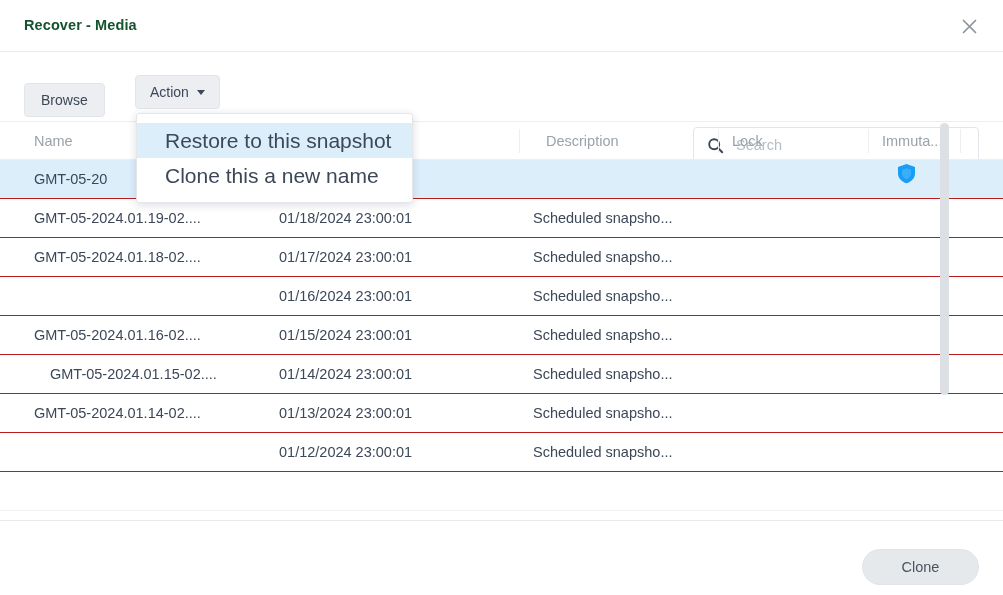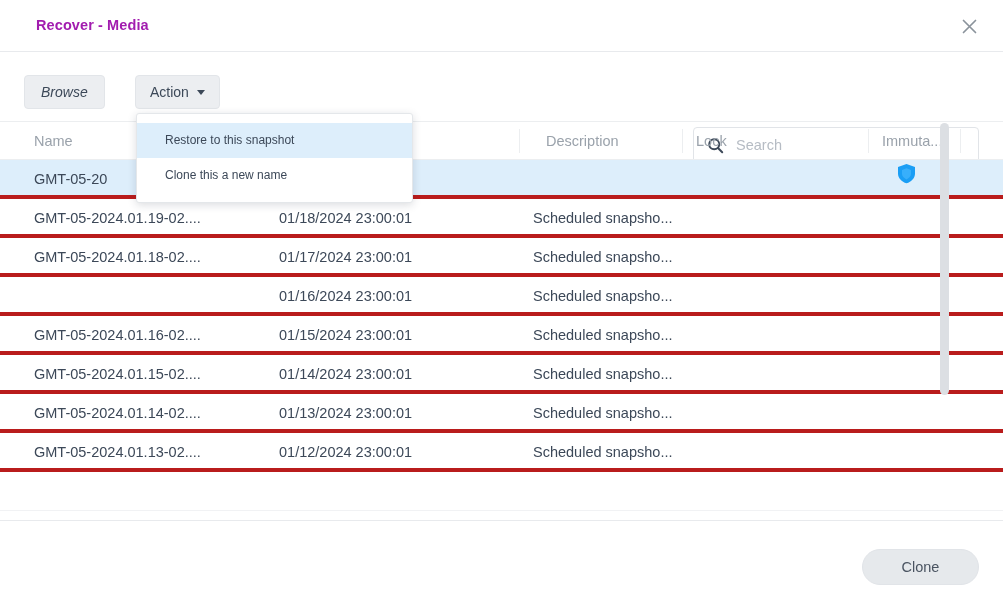--- a/index.html
+++ b/index.html
@@ -31,25 +31,25 @@
   .titlebar {
     position: absolute;
     left: 0; top: 0;
     width: 1003px;
     height: 52px;
     border-bottom: 1px solid #e8eaed;
     box-sizing: border-box;
   }
   .title-text {
     position: absolute;
-    left: 36px;
+    left: 24px;
     top: 17px;
     font-size: 14.5px;
     font-weight: bold;
-    color: #a21caf;
+    color: #14532d;
     letter-spacing: 0.1px;
   }
   .close-x {
     position: absolute;
     right: 22px;
     top: 14px;
     width: 24px;
     height: 24px;
     cursor: pointer;
     display: flex;
@@ -76,21 +76,21 @@
     color: #3c4858;
     font-family: "Liberation Sans", sans-serif;
     cursor: pointer;
     display: flex;
     align-items: center;
     justify-content: center;
     box-sizing: border-box;
     padding: 0 16px;
     white-space: nowrap;
   }
-  .btn-browse { left: 24px; top: 23px; font-style: italic; }
+  .btn-browse { left: 24px; top: 31px; }
   .btn-action { left: 135px; top: 23px; padding: 0 14px; }
   .caret {
     display: inline-block;
     margin-left: 8px;
     width: 0; height: 0;
     border-left: 4.5px solid transparent;
     border-right: 4.5px solid transparent;
     border-top: 5px solid #3c4858;
   }
 
@@ -162,21 +162,21 @@
     background: #eceef0;
   }
 
   .tbody {
     position: relative;
     height: 358px;
   }
   .row {
     position: relative;
     height: 39px;
-    border-bottom: 4px solid #b91c1c;
+    border-bottom: 1px solid #b91c1c;
     box-sizing: border-box;
     cursor: pointer;
   }
   .row.selected { background: #ddeefb; }
   .row.filler { border-bottom: 1px solid #f1f2f4; cursor: default; }
   .cell {
     position: absolute;
     top: 0;
     height: 38px;
     line-height: 38px;
@@ -254,21 +254,21 @@
     border: 1px solid #e4e7ea;
     border-radius: 3px;
     box-shadow: 0 2px 9px rgba(40,50,65,0.17);
     padding: 9px 0 9px 0;
     box-sizing: border-box;
     z-index: 50;
   }
   .menu-item {
     height: 35px;
     line-height: 35px;
-    font-size: 12px;
+    font-size: 21px;
     color: #3c4858;
     padding-left: 28px;
     cursor: pointer;
     white-space: nowrap;
   }
   .menu-item.highlight { background: #ddeefb; }
 </style>
 </head>
 <body>
 
@@ -302,21 +302,21 @@
       <input class="search-input" type="text" placeholder="Search" style="">
     </div>
   </div>
 
   <div class="table-area">
 
     <div class="thead">
       <div class="th" style="left:20px;width:245px;">Name</div>
       <div class="th sep" style="left:265px;width:254px;"></div>
       <div class="th sep" style="left:519px;width:207px;padding-left:27px;">Description</div>
-      <div class="th sep" style="left:682px;width:126px;">Lock</div>
+      <div class="th sep" style="left:718px;width:126px;">Lock</div>
       <div class="th sep" style="left:852px;width:108px;margin-left:16px;">Immuta...</div>
       <div class="th sep" style="left:960px;width:43px;"></div>
     </div>
 
     <div class="tbody" id="tbody">
 
     <div class="row selected">
           <div class="cell" style="left: 20px; width: 245px;">GMT-05-20</div>
           <div class="cell" style="left: 265px; width: 254px;">:44:06</div>
           <div class="cell" style="left: 519px; width: 207px;"></div>
@@ -349,35 +349,34 @@
           <div class="cell cell-immut" style="left: 852px; width: 108px;"></div>
         </div>
         <div class="row">
           <div class="cell" style="left: 20px; width: 245px;">GMT-05-2024.01.16-02....</div>
           <div class="cell" style="left: 265px; width: 254px;">01/15/2024 23:00:01</div>
           <div class="cell" style="left: 519px; width: 207px;">Scheduled snapsho...</div>
           <div class="cell" style="left: 726px; width: 126px;"></div>
           <div class="cell cell-immut" style="left: 852px; width: 108px;"></div>
         </div>
         <div class="row">
-          <div class="cell" style="left: 20px; width: 245px;">GMT-05-2024.01.15-02....</div>
+          <div class="cell" style="left: 36px; width: 245px;">GMT-05-2024.01.15-02....</div>
           <div class="cell" style="left: 265px; width: 254px;">01/14/2024 23:00:01</div>
           <div class="cell" style="left: 519px; width: 207px;">Scheduled snapsho...</div>
           <div class="cell" style="left: 726px; width: 126px;"></div>
           <div class="cell cell-immut" style="left: 852px; width: 108px;"></div>
         </div>
         <div class="row">
           <div class="cell" style="left: 20px; width: 245px;">GMT-05-2024.01.14-02....</div>
           <div class="cell" style="left: 265px; width: 254px;">01/13/2024 23:00:01</div>
           <div class="cell" style="left: 519px; width: 207px;">Scheduled snapsho...</div>
           <div class="cell" style="left: 726px; width: 126px;"></div>
           <div class="cell cell-immut" style="left: 852px; width: 108px;"></div>
         </div>
         <div class="row">
-          <div class="cell" style="left: 20px; width: 245px;">GMT-05-2024.01.13-02....</div>
           <div class="cell" style="left: 265px; width: 254px;">01/12/2024 23:00:01</div>
           <div class="cell" style="left: 519px; width: 207px;">Scheduled snapsho...</div>
           <div class="cell" style="left: 726px; width: 126px;"></div>
           <div class="cell cell-immut" style="left: 852px; width: 108px;"></div>
         </div>
         <div class="row filler"></div>
       </div>
 
     <div class="vscroll-track">
       <div class="vscroll-thumb" style="top:2px;"></div>

